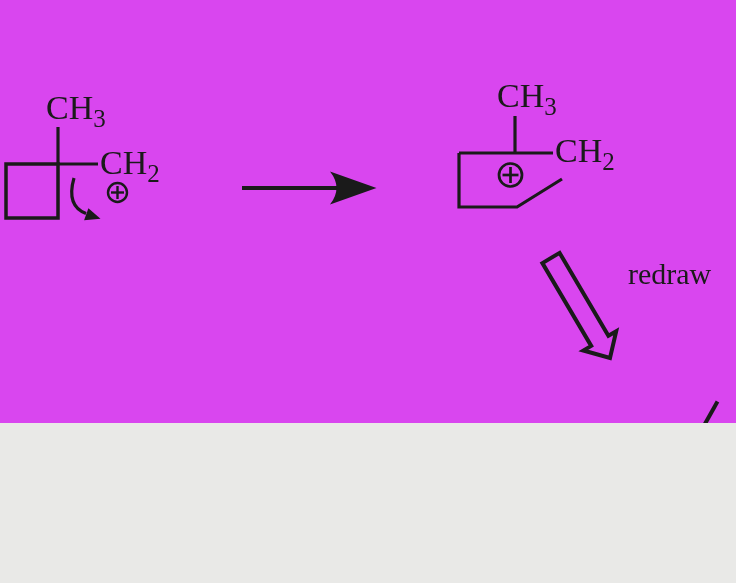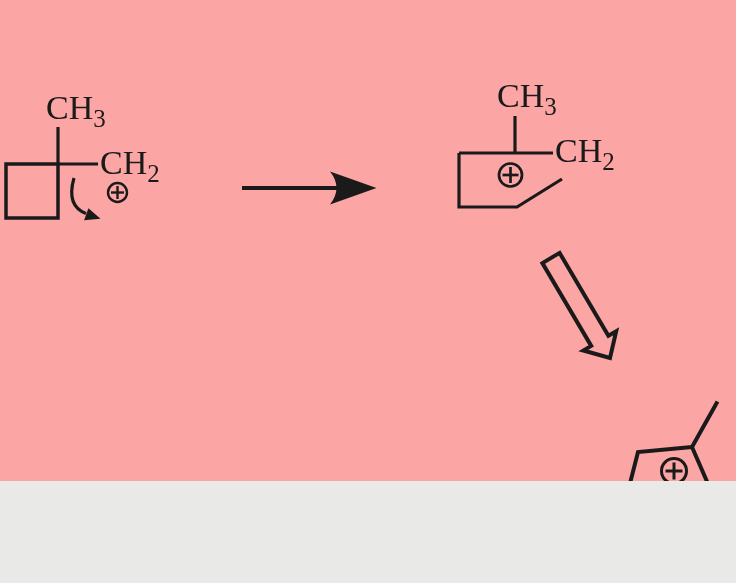--- a/index.html
+++ b/index.html
@@ -4,22 +4,22 @@
 <style>
   html, body {
     margin: 0;
     padding: 0;
     background: #e9e9e7;
     font-family: "Liberation Serif", serif;
   }
   #canvas {
     position: relative;
     width: 736px;
-    height: 481px;
-    background: #fca5a5;
+    height: 423px;
+    background: #d946ef;
     overflow: hidden;
   }
   #lineart {
     position: absolute;
     left: 0;
     top: 0;
   }
   .formula {
     position: absolute;
     font-family: "Liberation Serif", serif;
@@ -103,14 +103,15 @@
   </svg>
 
   <div class="formula" id="reactant-methyl"><span>CH</span><sub>3</sub></div>
 
   <div class="formula" id="reactant-methylene"><span>CH</span><sub>2</sub></div>
 
   <div class="formula" id="interm-methyl"><span>CH</span><sub>3</sub></div>
 
   <div class="formula" id="interm-methylene"><span>CH</span><sub>2</sub></div>
 
+  <div class="annotation" id="redraw-label">redraw</div>
 
 </div>
 
 </body></html>

